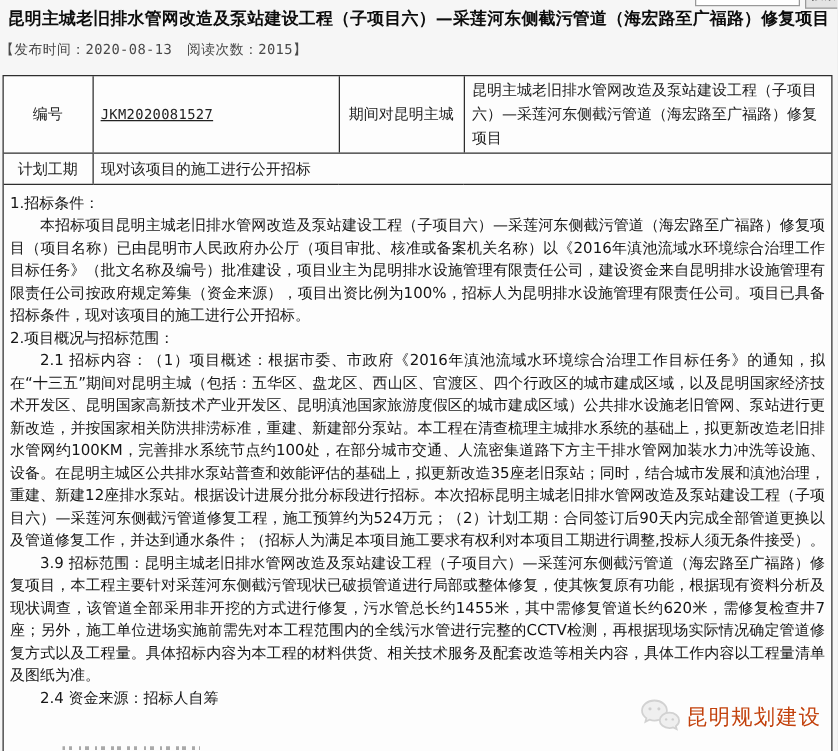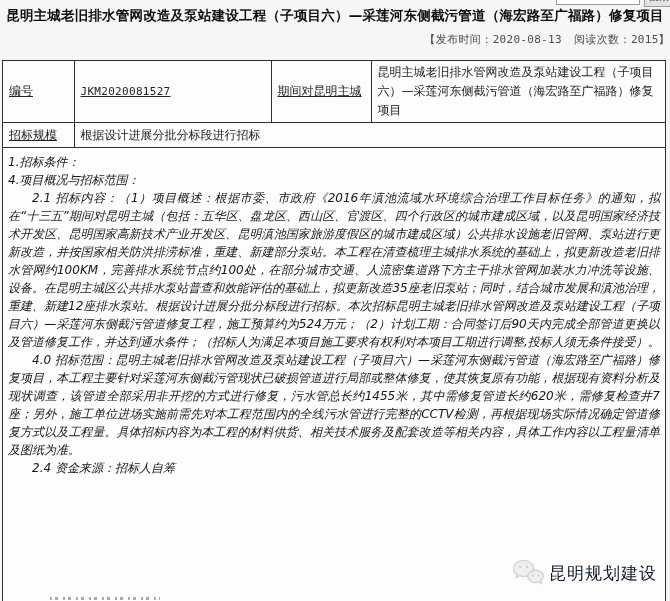--- a/index.html
+++ b/index.html
@@ -17,58 +17,58 @@
     background:#e3e3e3;border:1px solid #999;box-sizing:border-box;
     font-size:10px;color:#444;text-align:center;line-height:18px;overflow:hidden;
   }
   
   .header{padding-top:7px;}
   .title{
     margin:0 6px;text-align:center;font-weight:bold;font-size:13.5px;
     line-height:17px;color:#0d0d0d;letter-spacing:0.2px;
   }
   .meta{
-    margin-top:8px;text-align:right;font-size:11px;color:#4a4a4a;
+    margin-top:8px;text-align:left;font-size:11px;color:#4a4a4a;
     letter-spacing:0.4px;
   }
   .meta .gap{display:inline-block;width:12px;}
   
   .content-box{
     position:absolute;left:2px;top:60px;width:664px;height:560px;
     background:#fdfdfd;border:1px solid #2e2e2e;box-sizing:border-box;
   }
   table.info{border-collapse:collapse;width:100%;table-layout:fixed;font-size:12px;color:#222;}
   table.info td{
     border-bottom:1px solid #2e2e2e;border-left:1px solid #2e2e2e;
     padding:2px 6px;vertical-align:middle;box-sizing:border-box;
   }
   table.info td:first-child{border-left:none;}
   .col1{width:71px;} .col2{width:197px;text-decoration:underline;} .col3{width:100px;}
   tr.r1 td{height:42px;}
   tr.r2 td{height:25px;}
-  .lab{text-decoration:underline;}
+  .lab{text-align:center;}
   .mono{font-family:"DejaVu Sans Mono",monospace;font-size:11px;letter-spacing:0.3px;}
   .projname{font-size:12px;line-height:19px;padding:2px 6px;}
   
   .body-area{padding:5px 5px 0 5px;font-size:12px;line-height:18px;color:#161616;}
-  .body-area p{margin:0;font-style:italic;}
+  .body-area p{margin:0;}
   .para{text-indent:2em;text-align:justify;}
   .headline{text-indent:0;}
   .subline{text-indent:56px;}
   
   .truncated-line{
     position:absolute;left:50px;top:597px;width:110px;height:3px;opacity:.55;
     background:repeating-linear-gradient(90deg,#666 0 2px,transparent 2px 5px,#666 5px 8px,transparent 8px 13px);
   }
   
   .watermark{
     position:absolute;left:512px;top:558px;display:flex;align-items:center;gap:5px;
   }
   .watermark .wm-text{
-    font-size:17px;color:#0f172a;letter-spacing:1px;
+    font-size:17px;color:#c2410c;letter-spacing:1px;
     text-shadow:1px 1px 0 #ffffff;
     font-family:Liberation Mono, monospace;
   }
 </style>
 </head>
 <body>
 
 <div class="page">
 
   <div class="search-input-sliver"></div>
@@ -88,31 +88,32 @@
   <div class="content-box">
     <table class="info">
       <tbody>
           <tr class="r1">
         <td class="col1 lab">编号</td>
         <td class="col2 mono">JKM2020081527</td>
         <td class="col3 lab">期间对昆明主城</td>
         <td class="projname">昆明主城老旧排水管网改造及泵站建设工程（子项目六）—采莲河东侧截污管道（海宏路至广福路）修复项目</td>
       </tr>
       <tr class="r2">
-        <td class="col1 lab">招标规模</td>
-        <td colspan="3">根据设计进展分批分标段进行招标</td>
+        <td class="col1 lab">计划工期</td>
+        <td colspan="3">现对该项目的施工进行公开招标</td>
       </tr>
     </tbody>
       </table>
 
     <div class="body-area">
       <p class="headline">1.招标条件：</p>
-      <p class="headline">4.项目概况与招标范围：</p>
+      <p class="para">本招标项目昆明主城老旧排水管网改造及泵站建设工程（子项目六）—采莲河东侧截污管道（海宏路至广福路）修复项目（项目名称）已由昆明市人民政府办公厅（项目审批、核准或备案机关名称）以《2016年滇池流域水环境综合治理工作目标任务》（批文名称及编号）批准建设，项目业主为昆明排水设施管理有限责任公司，建设资金来自昆明排水设施管理有限责任公司按政府规定筹集（资金来源），项目出资比例为100%，招标人为昆明排水设施管理有限责任公司。项目已具备招标条件，现对该项目的施工进行公开招标。</p>
+      <p class="headline">2.项目概况与招标范围：</p>
       <p class="para">2.1 招标内容：（1）项目概述：根据市委、市政府《2016年滇池流域水环境综合治理工作目标任务》的通知，拟在“十三五”期间对昆明主城（包括：五华区、盘龙区、西山区、官渡区、四个行政区的城市建成区域，以及昆明国家经济技术开发区、昆明国家高新技术产业开发区、昆明滇池国家旅游度假区的城市建成区域）公共排水设施老旧管网、泵站进行更新改造，并按国家相关防洪排涝标准，重建、新建部分泵站。本工程在清查梳理主城排水系统的基础上，拟更新改造老旧排水管网约100KM，完善排水系统节点约100处，在部分城市交通、人流密集道路下方主干排水管网加装水力冲洗等设施、设备。在昆明主城区公共排水泵站普查和效能评估的基础上，拟更新改造35座老旧泵站；同时，结合城市发展和滇池治理，重建、新建12座排水泵站。根据设计进展分批分标段进行招标。本次招标昆明主城老旧排水管网改造及泵站建设工程（子项目六）—采莲河东侧截污管道修复工程，施工预算约为524万元；（2）计划工期：合同签订后90天内完成全部管道更换以及管道修复工作，并达到通水条件；（招标人为满足本项目施工要求有权利对本项目工期进行调整,投标人须无条件接受）。</p>
-      <p class="para">4.0 招标范围：昆明主城老旧排水管网改造及泵站建设工程（子项目六）—采莲河东侧截污管道（海宏路至广福路）修复项目，本工程主要针对采莲河东侧截污管现状已破损管道进行局部或整体修复，使其恢复原有功能，根据现有资料分析及现状调查，该管道全部采用非开挖的方式进行修复，污水管总长约1455米，其中需修复管道长约620米，需修复检查井7座；另外，施工单位进场实施前需先对本工程范围内的全线污水管进行完整的CCTV检测，再根据现场实际情况确定管道修复方式以及工程量。具体招标内容为本工程的材料供货、相关技术服务及配套改造等相关内容，具体工作内容以工程量清单及图纸为准。</p>
+      <p class="para">3.9 招标范围：昆明主城老旧排水管网改造及泵站建设工程（子项目六）—采莲河东侧截污管道（海宏路至广福路）修复项目，本工程主要针对采莲河东侧截污管现状已破损管道进行局部或整体修复，使其恢复原有功能，根据现有资料分析及现状调查，该管道全部采用非开挖的方式进行修复，污水管总长约1455米，其中需修复管道长约620米，需修复检查井7座；另外，施工单位进场实施前需先对本工程范围内的全线污水管进行完整的CCTV检测，再根据现场实际情况确定管道修复方式以及工程量。具体招标内容为本工程的材料供货、相关技术服务及配套改造等相关内容，具体工作内容以工程量清单及图纸为准。</p>
       <p class="para">2.4 资金来源：招标人自筹</p>
 
     </div>
   </div>
 
   <div class="truncated-line"></div>
 
   <div class="watermark">
     <span>
       <svg width="32" height="27" viewBox="0 0 36 30">

